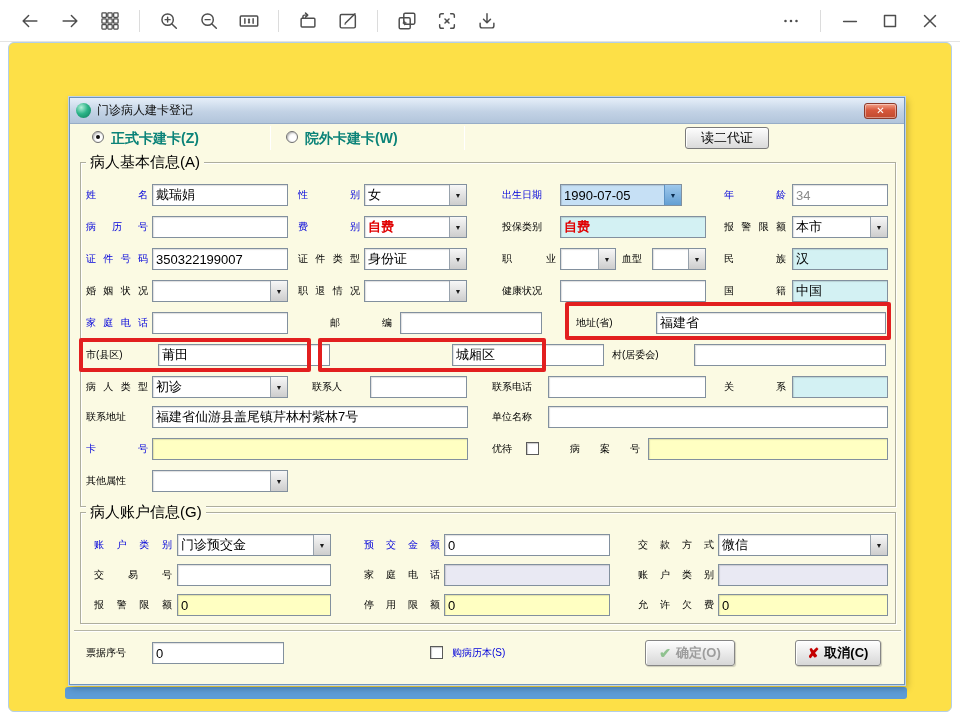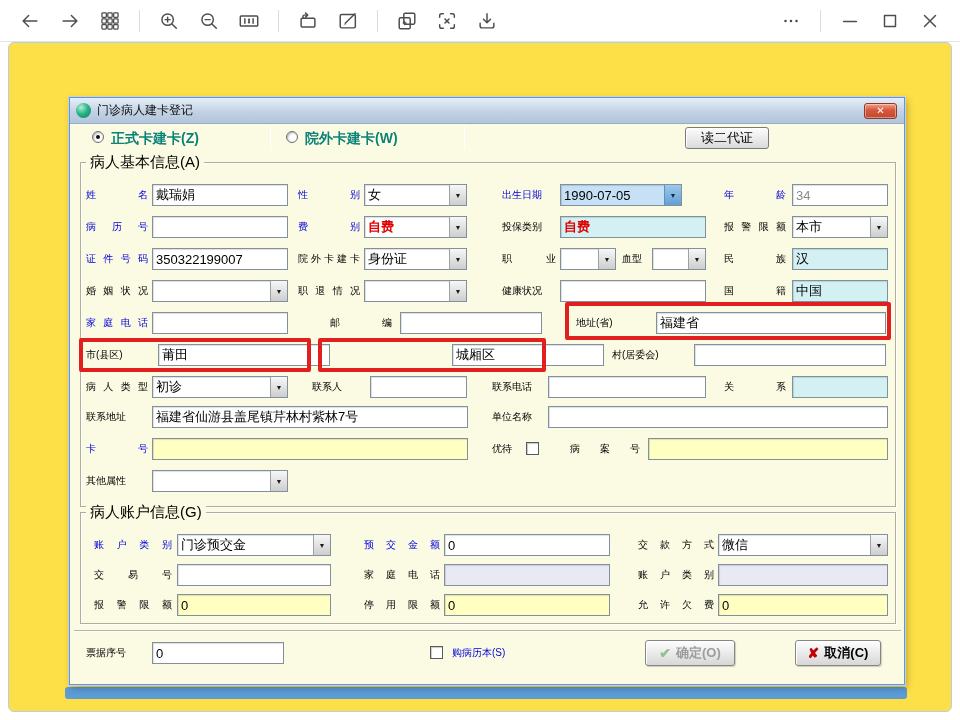--- a/index.html
+++ b/index.html
@@ -213,21 +213,21 @@
     <span class="lbl" style="left:432px;top:118px;width:54px">投保类别</span>
     <div class="box cyan red-text" style="left:490px;top:118px;width:146px">自费</div>
     <span class="lbl j" style="left:654px;top:118px;width:62px">报警限额</span>
     <div class="box dd" style="left:722px;top:118px;width:96px">
         <span class="v">本市</span>
         <span class="arr">▼</span>
       </div>
 
     <span class="lbl j blue" style="left:16px;top:150px;width:62px">证件号码</span>
     <div class="box" style="left:82px;top:150px;width:136px">350322199007</div>
-    <span class="lbl j" style="left:228px;top:150px;width:62px">院外卡建卡</span>
+    <span class="lbl j" style="left:228px;top:150px;width:62px">证件类型</span>
     <div class="box dd" style="left:294px;top:150px;width:103px">
         <span class="v">身份证</span>
         <span class="arr">▼</span>
       </div>
     <span class="lbl j" style="left:432px;top:150px;width:54px">职业</span>
     <div class="box dd" style="left:490px;top:150px;width:56px">
         <span class="v"></span>
         <span class="arr">▼</span>
       </div>
     <span class="lbl" style="left:552px;top:150px;width:28px">血型</span>

